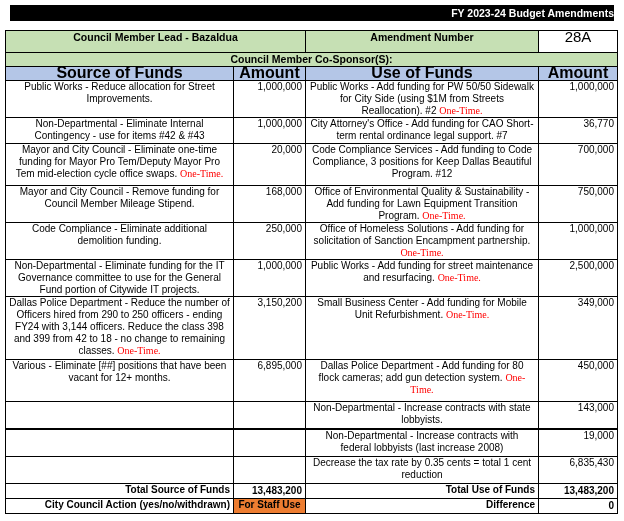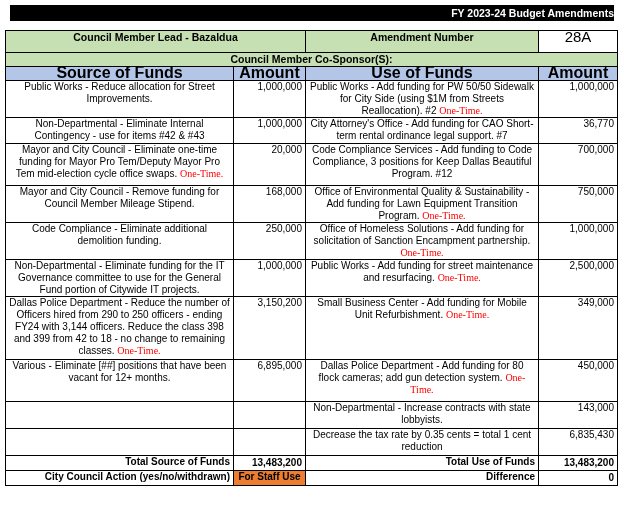--- a/index.html
+++ b/index.html
@@ -111,20 +111,26 @@
           <td class="amt"><span>6,895,000</span></td>
           <td class="desc"><span>Dallas Police Department - Add funding for 80 flock cameras; add gun detection system. </span><span class="red">One-Time.</span></td>
           <td class="amt"><span>450,000</span></td>
         </tr>
         <tr style="height: 27px;">
           <td class="desc"></td>
           <td class="amt"></td>
           <td class="desc"><span>Non-Departmental - Increase contracts with state lobbyists.</span></td>
           <td class="amt"><span>143,000</span></td>
         </tr>
+        <tr class="thick-top" style="height: 28px;">
+          <td class="desc"></td>
+          <td class="amt"></td>
+          <td class="desc"><span>Non-Departmental - Increase contracts with federal lobbyists (last increase 2008)</span></td>
+          <td class="amt"><span>19,000</span></td>
+        </tr>
         <tr style="height: 27px;">
           <td class="desc"></td>
           <td class="amt"></td>
           <td class="desc"><span>Decrease the tax rate by 0.35 cents = total 1 cent reduction</span></td>
           <td class="amt"><span>6,835,430</span></td>
         </tr>
       </tbody>
 
     <tbody>
       <tr style="height:15px">

